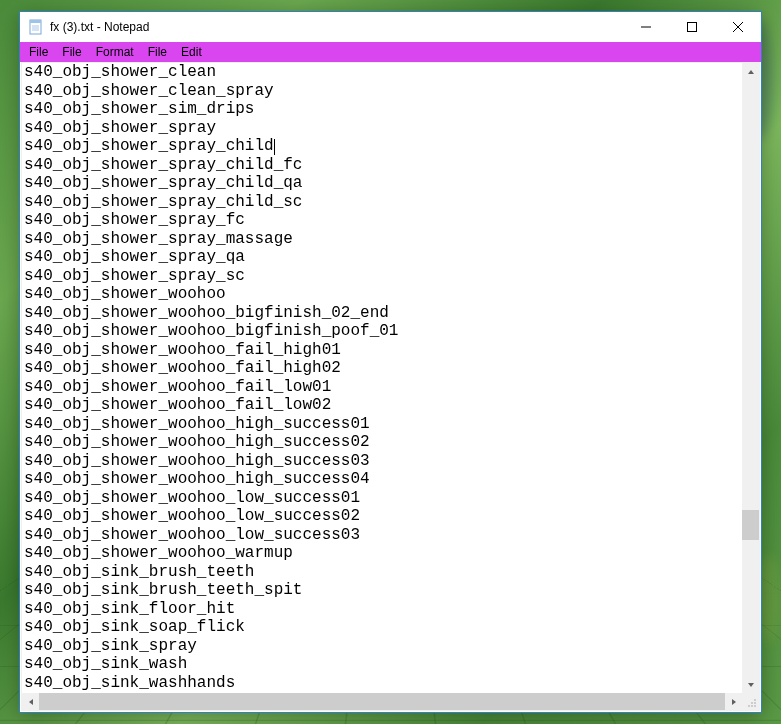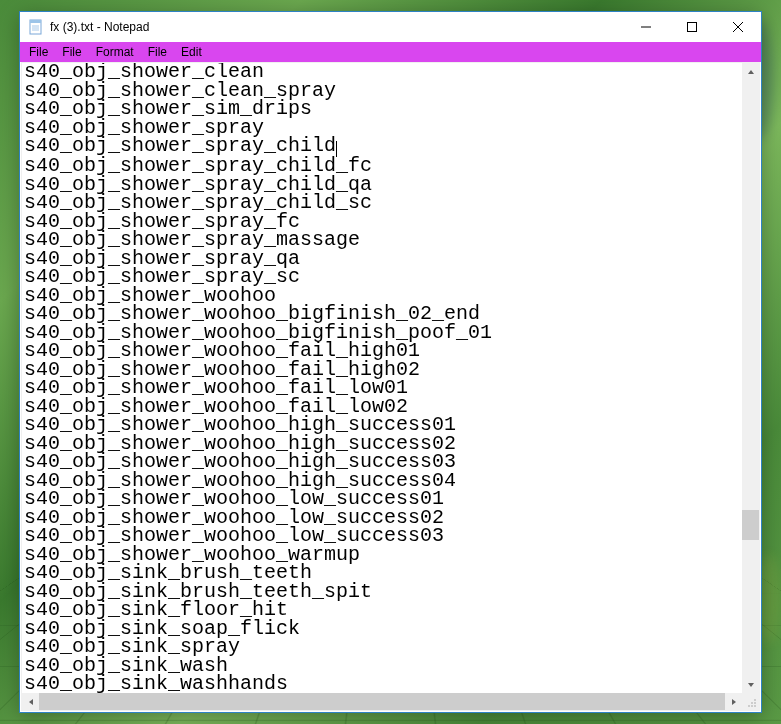--- a/index.html
+++ b/index.html
@@ -84,21 +84,21 @@
     margin: 0 1px 1px 1px;
     display: flex;
     flex-direction: column;
     overflow: hidden;
     position: relative;
   }
   .text-area {
     flex: 1;
     overflow: hidden;
     font-family: Consolas, "Courier New", monospace;
-    font-size: 20px;
+    font-size: 16px;
     line-height: 18.5px;
     color: #000;
     padding: 0 2px;
     white-space: pre;
   }
   .line { display:block; }
   .caret {
     display:inline-block;
     width:1px; height:16px;
     background:#000;

